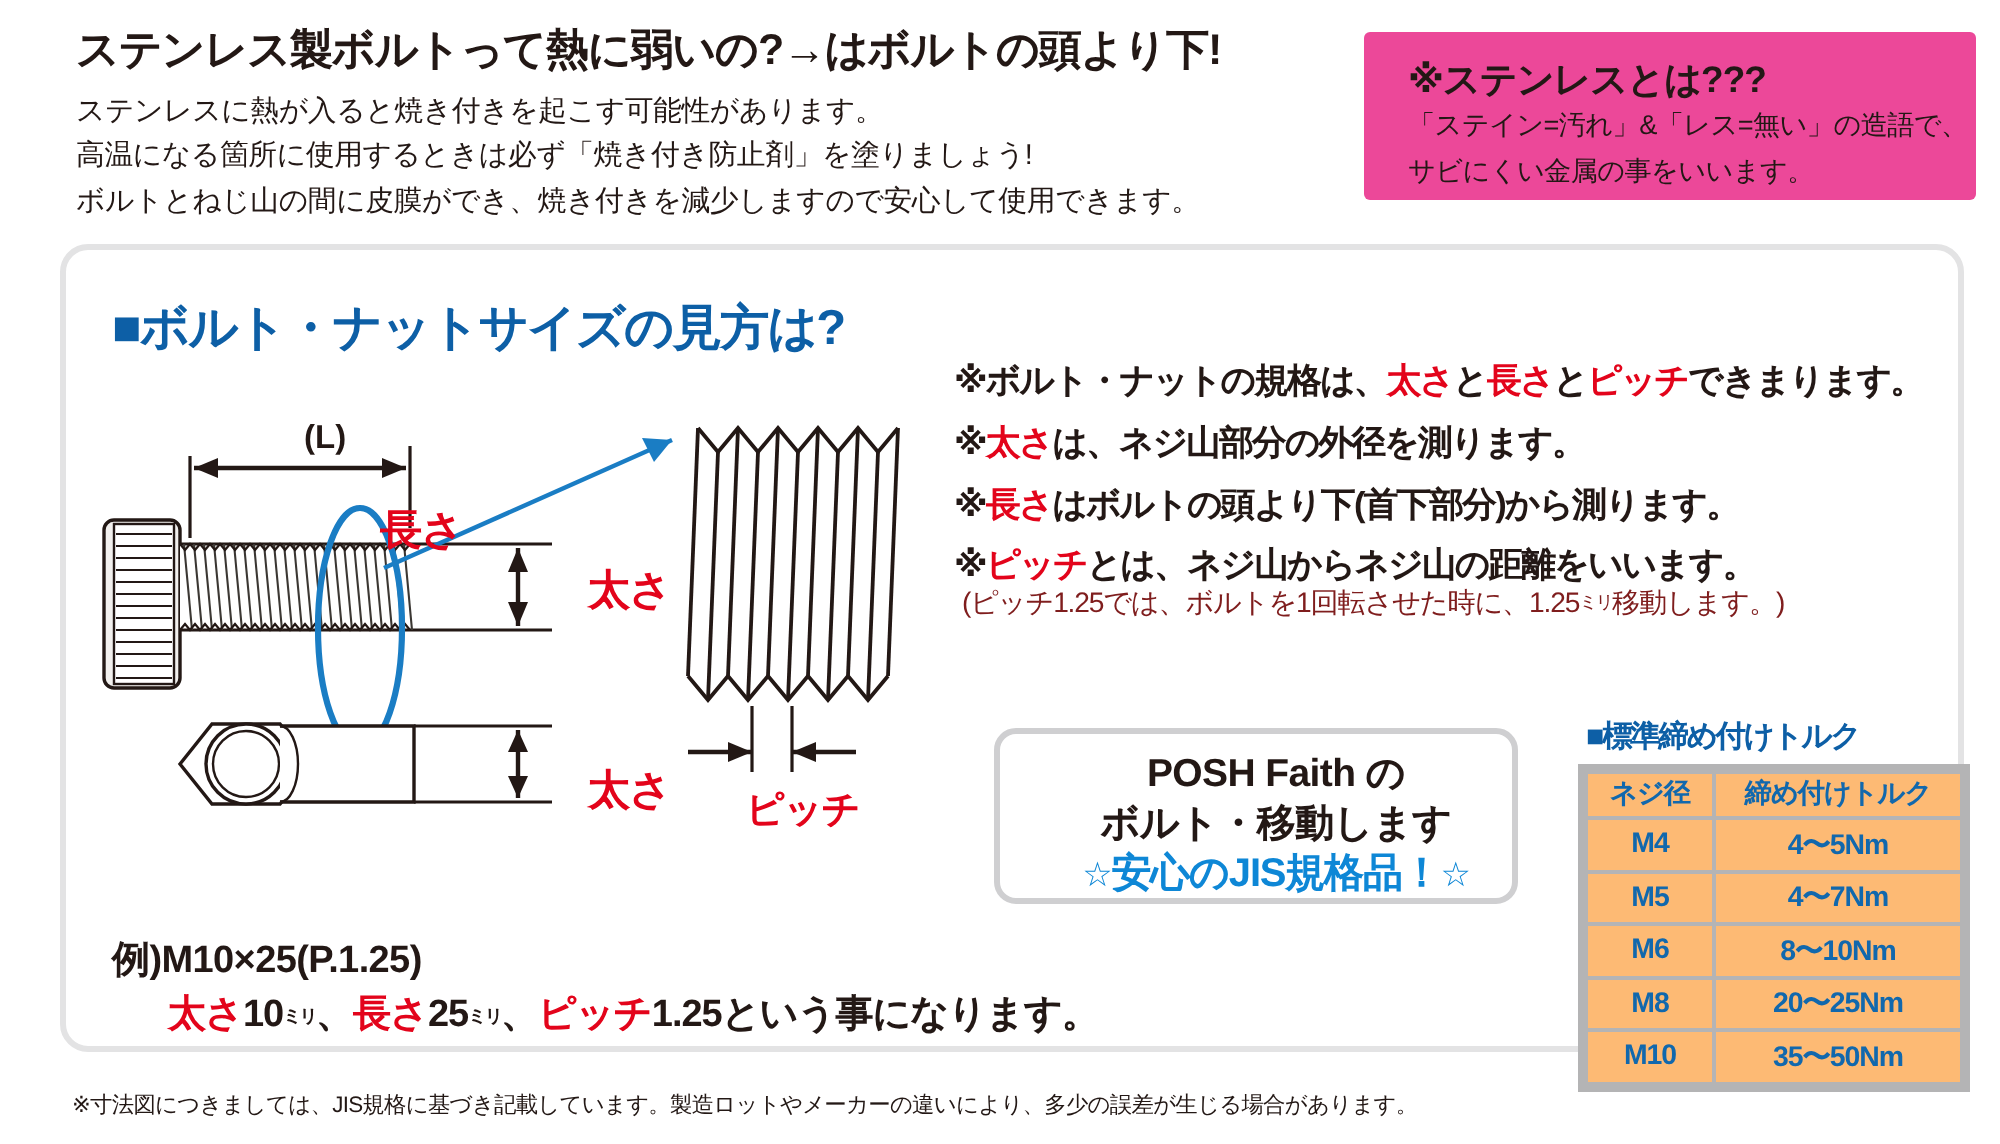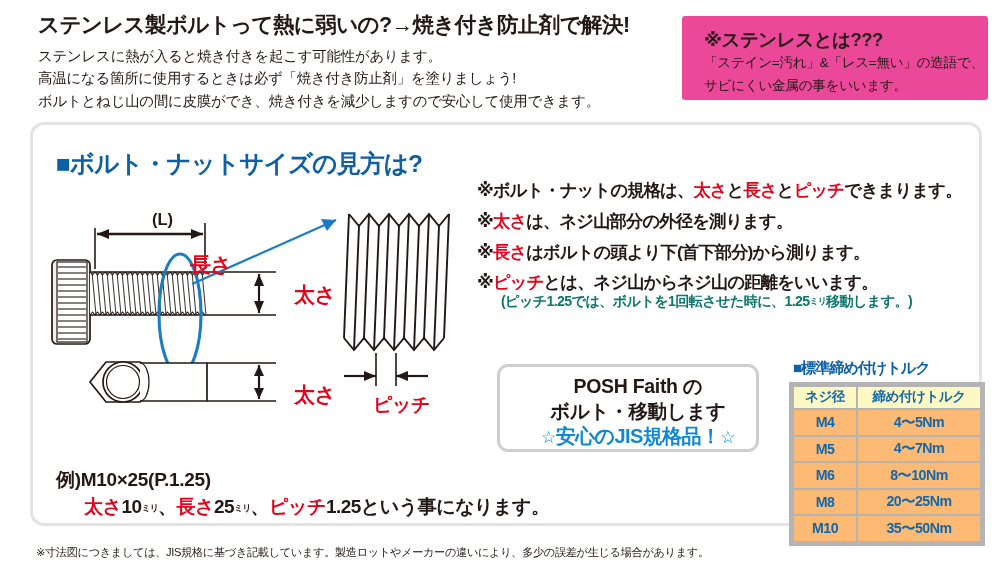--- a/index.html
+++ b/index.html
@@ -110,25 +110,25 @@
     font-weight: bold;
     color: #231815;
     letter-spacing: -0.85px;
     line-height: 1.0;
     white-space: nowrap;
     margin-bottom: 13.5px;
   }
   .bullet .hl { color: #e3041b; }
   .bullet-sub {
     font-size: 14.1px;
-    font-weight: bold;
-    color: #0f766e;
+    font-weight: normal;
+    color: #7f1d1d;
     letter-spacing: -0.6px;
     white-space: nowrap;
-    margin-left: 24px;
+    margin-left: 4px;
     margin-top: -4px;
   }
   .sup {
     font-size: 9px;
     vertical-align: 2px;
     letter-spacing: -1px;
   }
 
   
   .posh {
@@ -194,21 +194,21 @@
   table.tq th, table.tq td {
     font-size: 14.2px;
     font-weight: bold;
     color: #1168ad;
     text-align: center;
     letter-spacing: -0.5px;
     padding: 2.5px 0 3px;
     white-space: nowrap;
   }
   table.tq th {
-    background: #fef9c3;
+    background: #fdba74;
     font-size: 13.6px;
     padding: 1px 0 2px;
   }
   table.tq tr.odd td { background: #fdba74; }
   table.tq tr.even td { background: #fdba74; }
   table.tq td.c1 { width: 62px; }
 
   
   .ex1 {
     position: absolute;
@@ -271,21 +271,21 @@
   .lbl-futosa2 { left: 250px; top: 185px; }
   .lbl-pitch   { left: 329px; top: 196px; font-size: 19px; }
   .lbl-L       { left: 108px; top: 14px; }
 </style>
 </head>
 <body>
 
 <div id="page">
 
   <div class="top-head">
-    <div class="top-title">ステンレス製ボルトって熱に弱いの?→焼き付き防止剤で解決!</div>
+    <div class="top-title">ステンレス製ボルトって熱に弱いの?→はボルトの頭より下!</div>
     <div class="top-lines">
       <div class="top-line">ステンレスに熱が入ると焼き付きを起こす可能性があります。</div>
       <div class="top-line">高温になる箇所に使用するときは必ず「焼き付き防止剤」を塗りましょう!</div>
       <div class="top-line">ボルトとねじ山の間に皮膜ができ、焼き付きを減少しますので安心して使用できます。</div>
     </div>
   </div>
 
   <div class="info-box">
     <div class="info-title">※ステンレスとは???</div>
     <div class="info-line l1">「ステイン=汚れ」&amp;「レス=無い」の造語で、</div>

